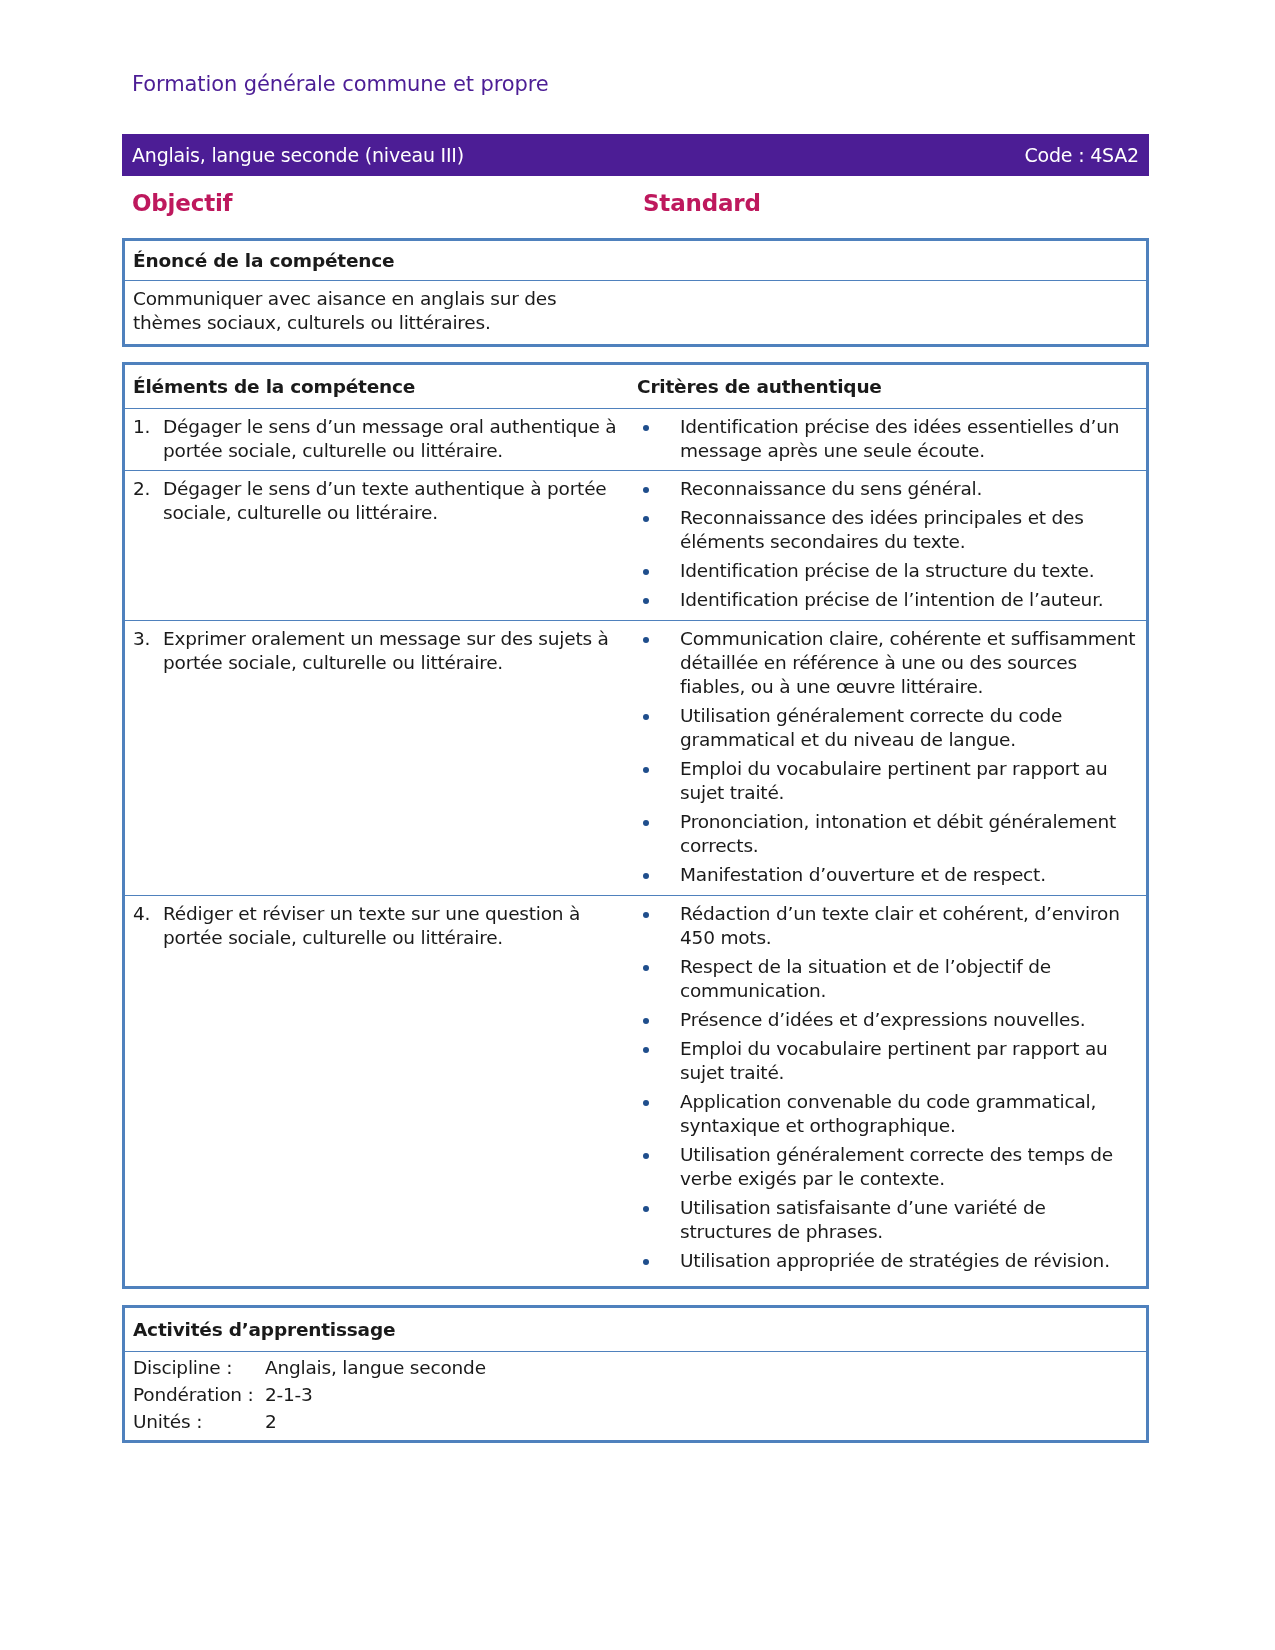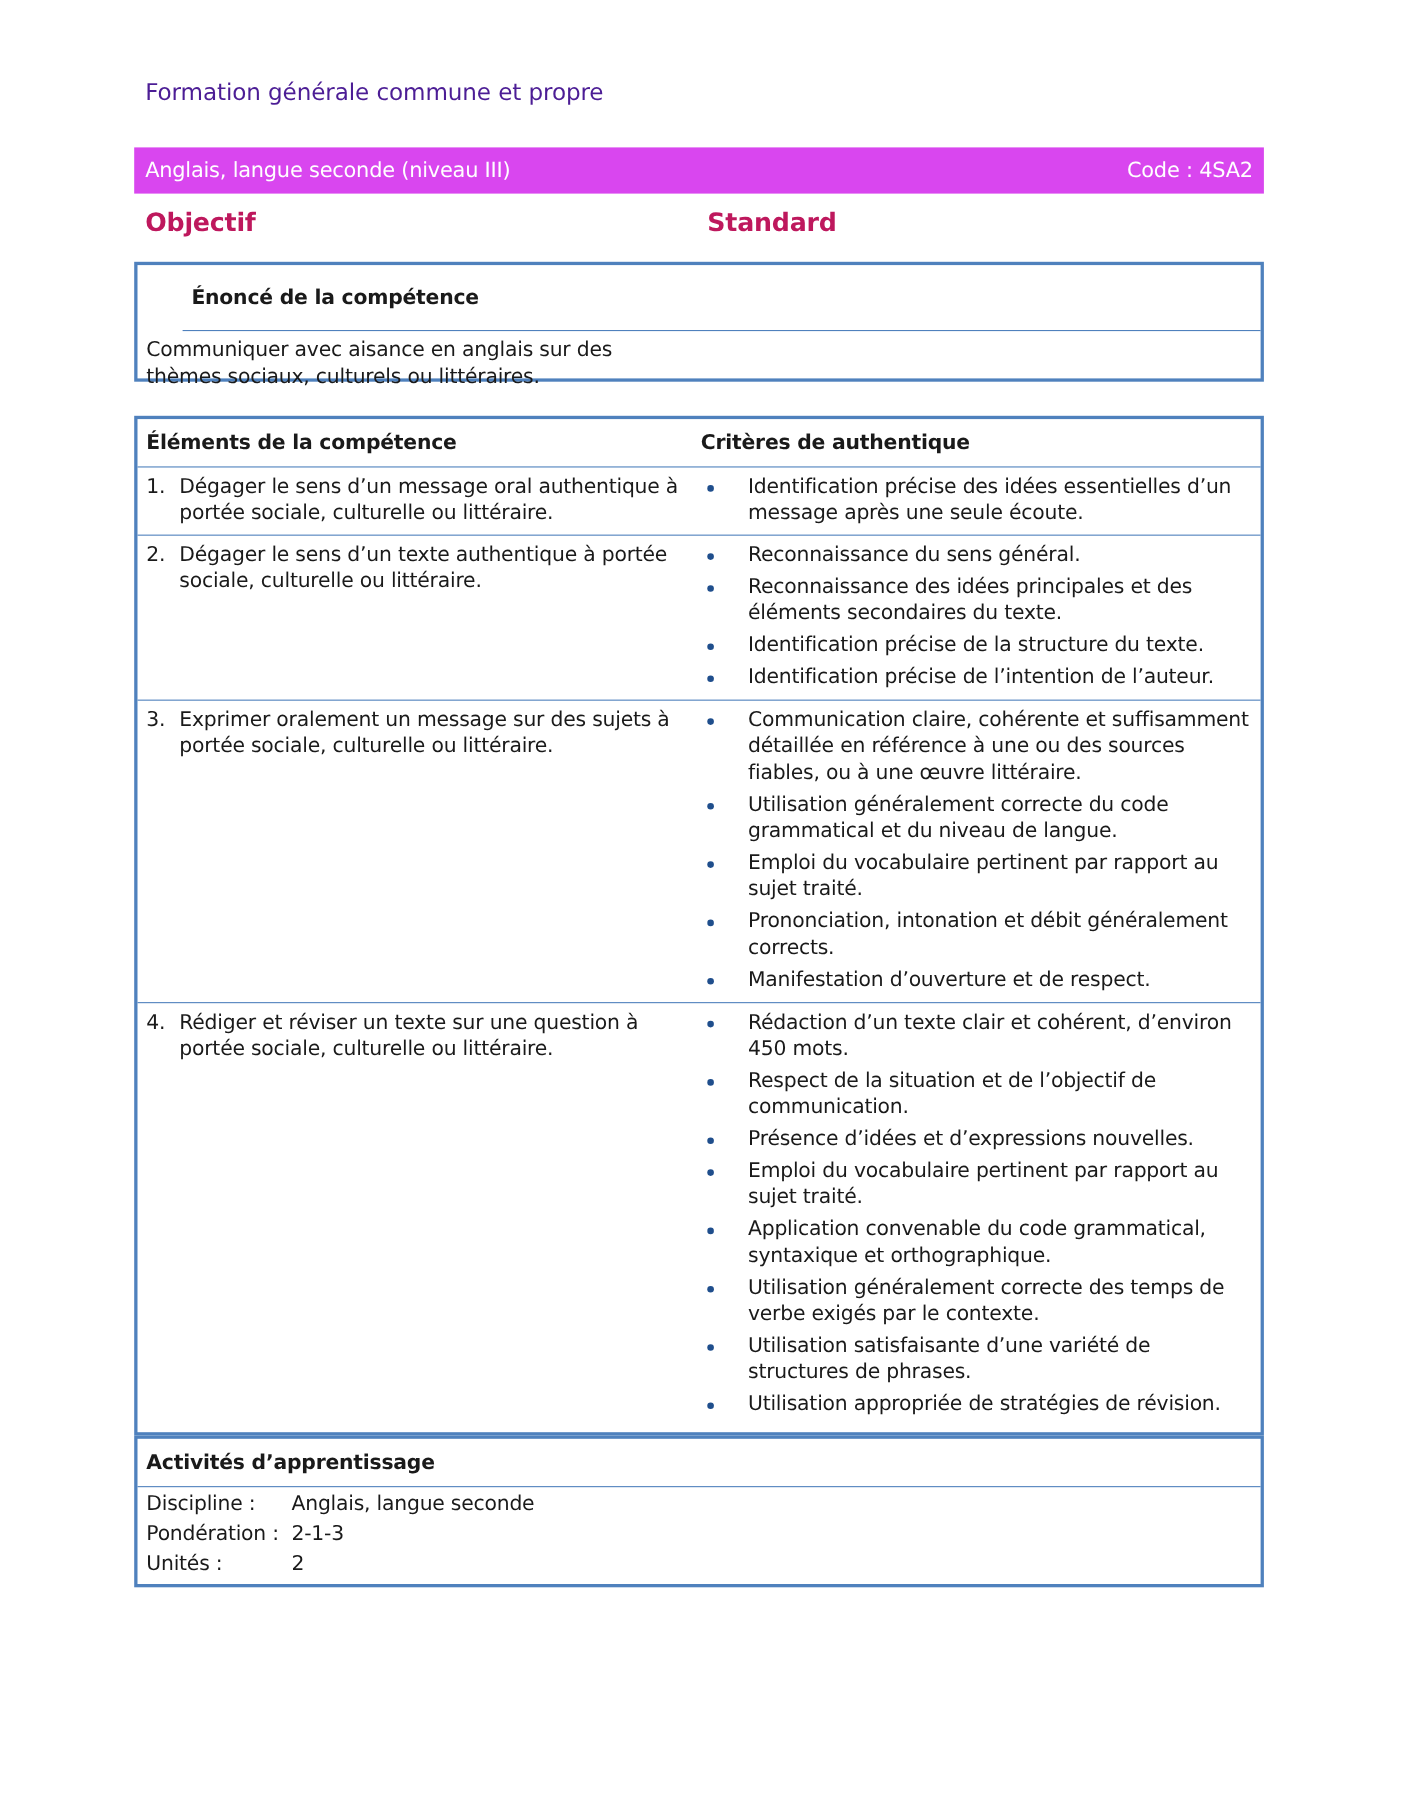--- a/index.html
+++ b/index.html
@@ -7,21 +7,21 @@
     width: 1275px; height: 1650px; position: relative;
     font-family: "DejaVu Sans", sans-serif; color: #1a1a1a;
     font-size: 18.5px; letter-spacing: -0.2px;
   }
   .page-title {
     position: absolute; left: 132px; top: 72px;
     color: #4c1d95; font-size: 21px; letter-spacing: -0.1px;
   }
   .course-bar {
     position: absolute; left: 122px; top: 134px; width: 1027px; height: 42px;
-    background: #d946ef; color: #ffffff; box-sizing: border-box;
+    background: #4c1d95; color: #ffffff; box-sizing: border-box;
     display: flex; align-items: center; justify-content: space-between;
     padding: 0 10px 0 10px; font-size: 19px;
   }
   .sec-heading {
     position: absolute; top: 190px; color: #be185d; font-weight: bold; font-size: 23px;
   }
   .box {
     position: absolute; left: 122px; width: 1027px; box-sizing: border-box;
     border: 3px solid #4f81bd;
   }
@@ -57,25 +57,25 @@
 
 <div class="course-bar">
   <span>Anglais, langue seconde (niveau III)</span>
   <span>Code : 4SA2</span>
 </div>
 
 <div class="sec-heading" style="left:132px;">Objectif</div>
 <div class="sec-heading" style="left:643px;">Standard</div>
 
 <div class="box" style="top:238px; height:109px;">
-  <div class="box-head" style="height:60px;margin-left:41px;">Énoncé de la compétence</div>
+  <div class="box-head" style="height:40px;">Énoncé de la compétence</div>
   <div class="enonce-body">Communiquer avec aisance en anglais sur des thèmes sociaux, culturels ou littéraires.</div>
 </div>
 
-<div class="box" style="top:362px; height:927px;margin-top:16px;">
+<div class="box" style="top:362px; height:927px;">
   <div class="grid-row" style="height:44px; align-items:center; font-weight:bold;">
     <div class="col-left" style="padding-top:0;padding-bottom:0;">Éléments de la compétence</div>
     <div class="col-right" style="padding-top:0;padding-bottom:0;">Critères de authentique</div>
   </div>
 
   <div class="grid-row" style="height:62px;">
     <div class="col-left">
         <div class="elem">
       <span class="elem-num">1.</span>
       <span class="elem-text">Dégager le sens d’un message oral authentique à portée sociale, culturelle ou littéraire.</span>

